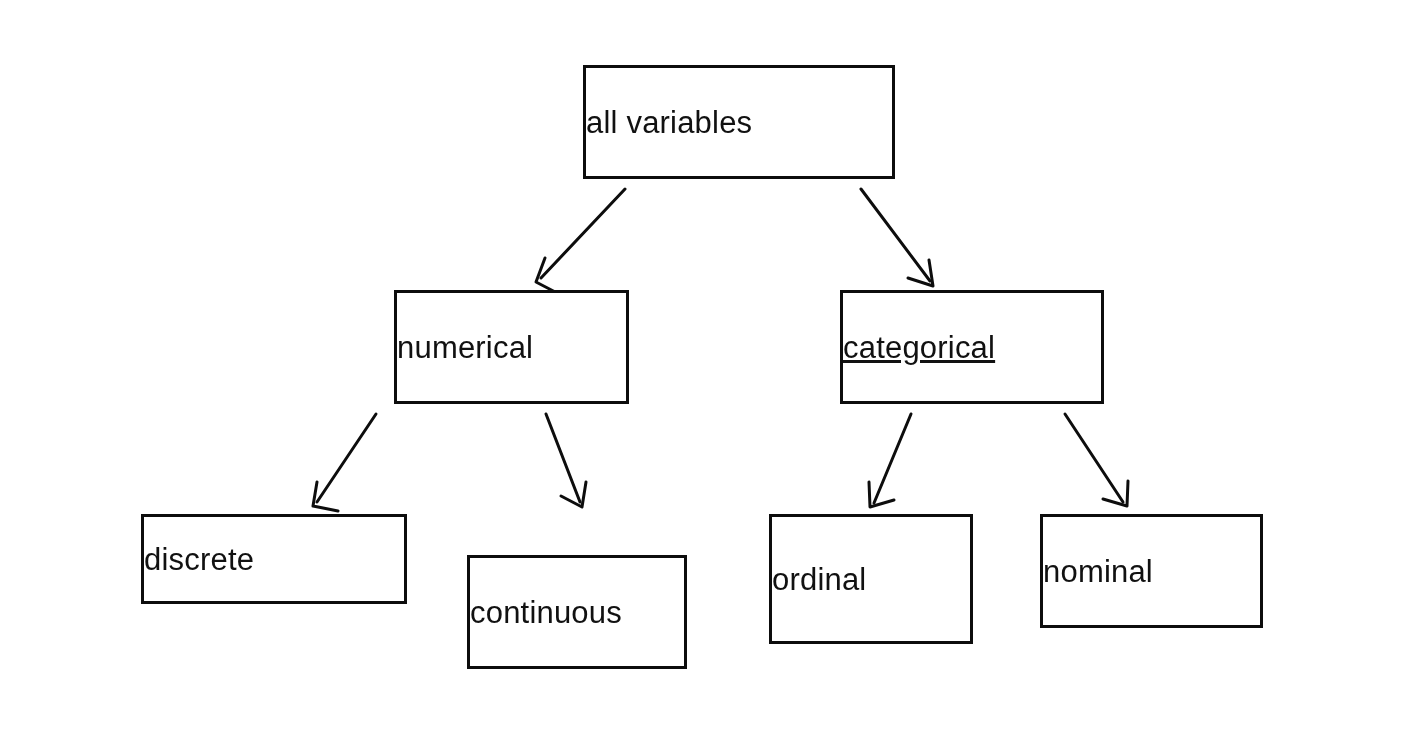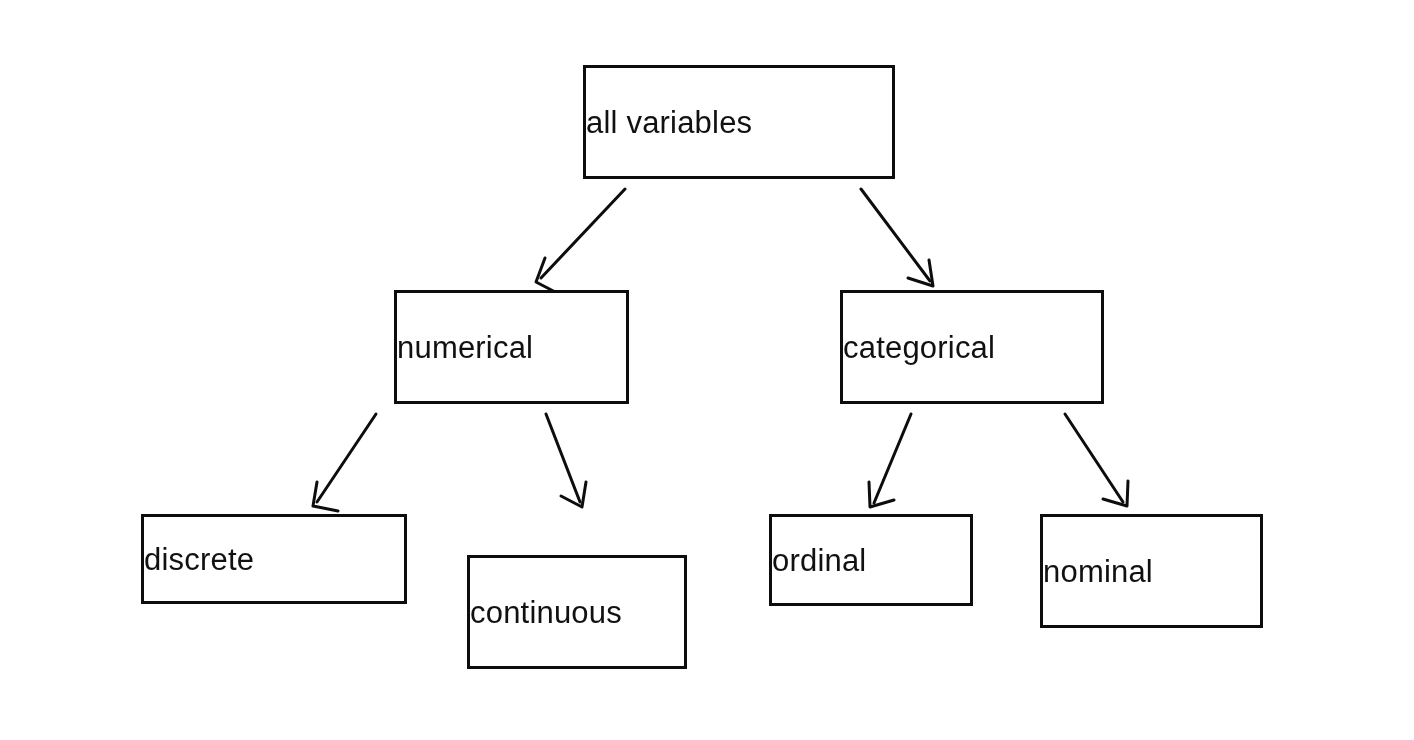--- a/index.html
+++ b/index.html
@@ -41,24 +41,24 @@
   }
 
   .node-label {
     display: block;
     pointer-events: none;
   }
 
   
   #node-all-variables { left: 583px; top: 65px;  width: 312px; height: 114px; }
   #node-numerical     { left: 350px; top: 290px; width: 235px; height: 114px; margin-left: 44px; }
-  #node-categorical   { left: 840px; top: 290px; width: 264px; height: 114px; }
+  #node-categorical   { left: 840px; top: 290px; width: 264px; height: 114px; text-decoration: underline; }
   #node-discrete      { left: 141px; top: 514px; width: 266px; height: 90px; }
   #node-continuous    { left: 467px; top: 514px; width: 220px; height: 114px; margin-top: 41px; }
-  #node-ordinal       { left: 769px; top: 514px; width: 204px; height: 92px; }
+  #node-ordinal       { left: 769px; top: 514px; width: 204px; height: 130px; }
   #node-nominal       { left: 1040px; top: 514px; width: 223px; height: 114px; }
 
   
   #edges-layer {
     position: absolute;
     left: 0;
     top: 0;
     width: 1414px;
     height: 740px;
     pointer-events: none;

